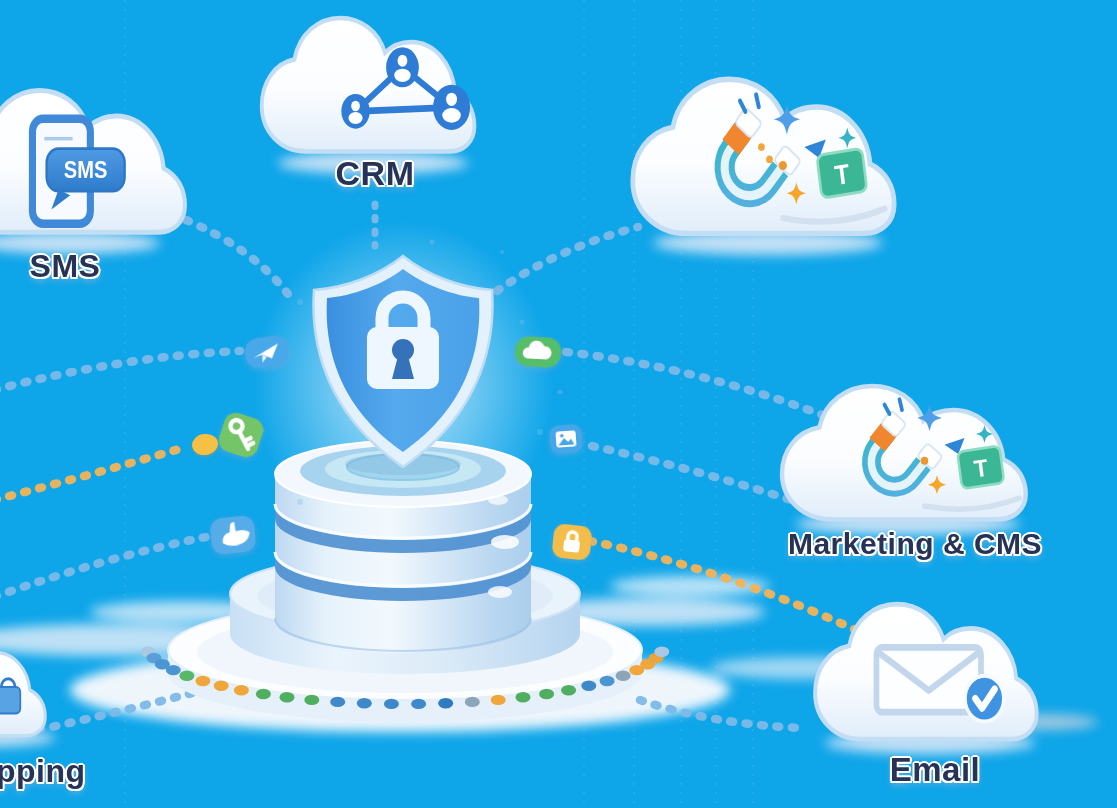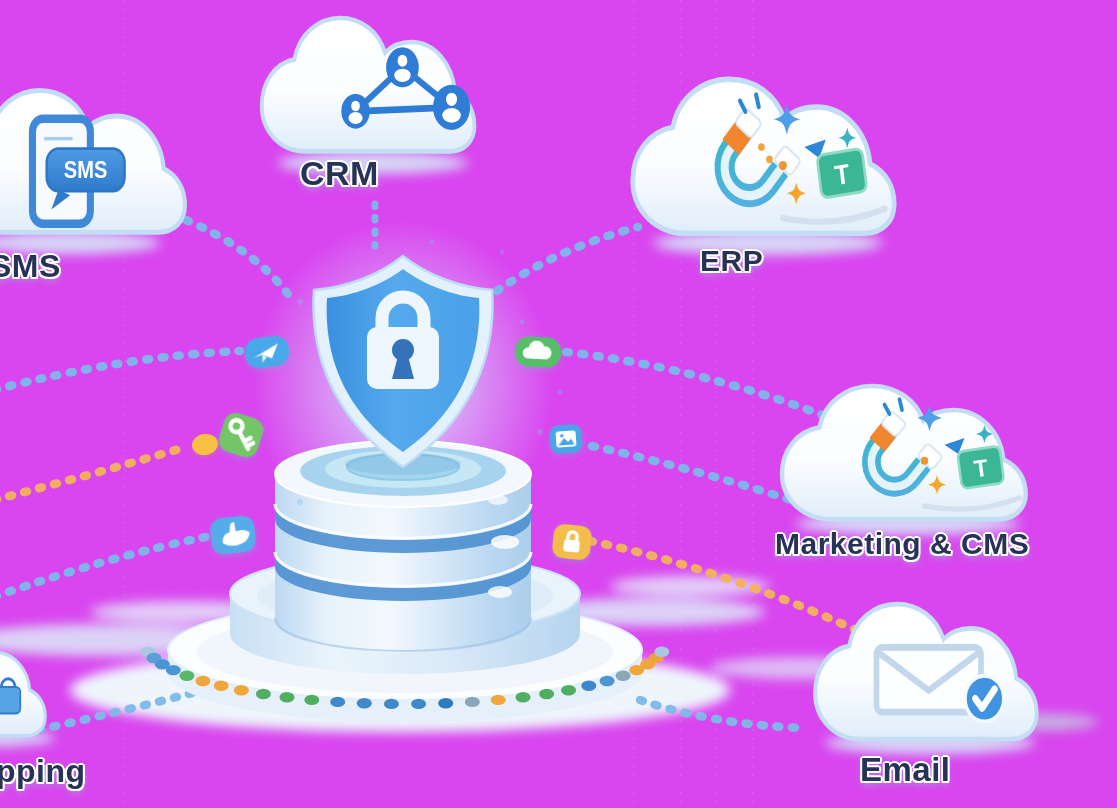--- a/index.html
+++ b/index.html
@@ -1,23 +1,23 @@
 <!DOCTYPE html>
 <html><head>
 <meta charset="utf-8">
 <style>
   html,body{margin:0;padding:0;background:#fff;}
-  .stage{position:relative;width:1117px;height:808px;overflow:hidden;background:#d946ef;
+  .stage{position:relative;width:1117px;height:808px;overflow:hidden;background:#0ea5e9;
          font-family:"Liberation Sans",sans-serif;}
   .vline{position:absolute;top:0;bottom:0;width:2px;opacity:.22;
          background-image:repeating-linear-gradient(to bottom,#9fb6d0 0 2px,transparent 2px 9px);}
   svg.bg{position:absolute;left:0;top:0;z-index:1;}
   .node{position:absolute;z-index:3;}
   .node svg{display:block;width:100%;height:100%;}
-  .label{position:absolute;z-index:5;font-weight:700;color:#263357;
+  .label{position:absolute;z-index:5;font-weight:700;color:#263357;text-align:center;
          letter-spacing:.5px;white-space:nowrap;
          text-shadow:-2px 0 0 #fff,2px 0 0 #fff,0 -2px 0 #fff,0 2px 0 #fff,
                      -1.5px -1.5px 0 #fff,1.5px -1.5px 0 #fff,-1.5px 1.5px 0 #fff,1.5px 1.5px 0 #fff,
                      0 4px 7px rgba(160,185,215,.75);}
   .badge{position:absolute;z-index:4;}
   .badge svg{display:block;filter:drop-shadow(0 2px 3px rgba(130,170,210,.45));}
   .big-dot{position:absolute;z-index:4;width:26px;height:21px;border-radius:50%;
            background:#f5c043;transform:rotate(-8deg);box-shadow:0 2px 3px rgba(200,160,60,.35);}
 </style>
 </head>
@@ -345,18 +345,17 @@
       <g>
         <rect x="12" y="16" width="16" height="12" rx="3" fill="#ffffff"></rect>
         <path d="M15.5 16 v-3.5 a4.5 4.5 0 0 1 9 0 V16" stroke="#ffffff" stroke-width="3.5" fill="none"></path>
       </g>
     </svg>
   </div>
   <div class="big-dot" style="left:192px;top:434px"></div>
 
   <div class="label" style="left:-10px;top:248px;width:150px;font-size:32px">SMS</div>
   <div class="label" style="left:300px;top:154px;width:150px;font-size:34px">CRM</div>
-  <div class="label" style="left:700px;top:244px;width:150px;font-size:30px">ERP</div>
   <div class="label" style="left:775px;top:527px;width:280px;font-size:30px">Marketing &amp; CMS</div>
   <div class="label" style="left:860px;top:751px;width:150px;font-size:33px">Email</div>
   <div class="label" style="left:-4px;top:753px;width:130px;font-size:32px;text-align:left">pping</div>
 
 </div>
 
 </body></html>

